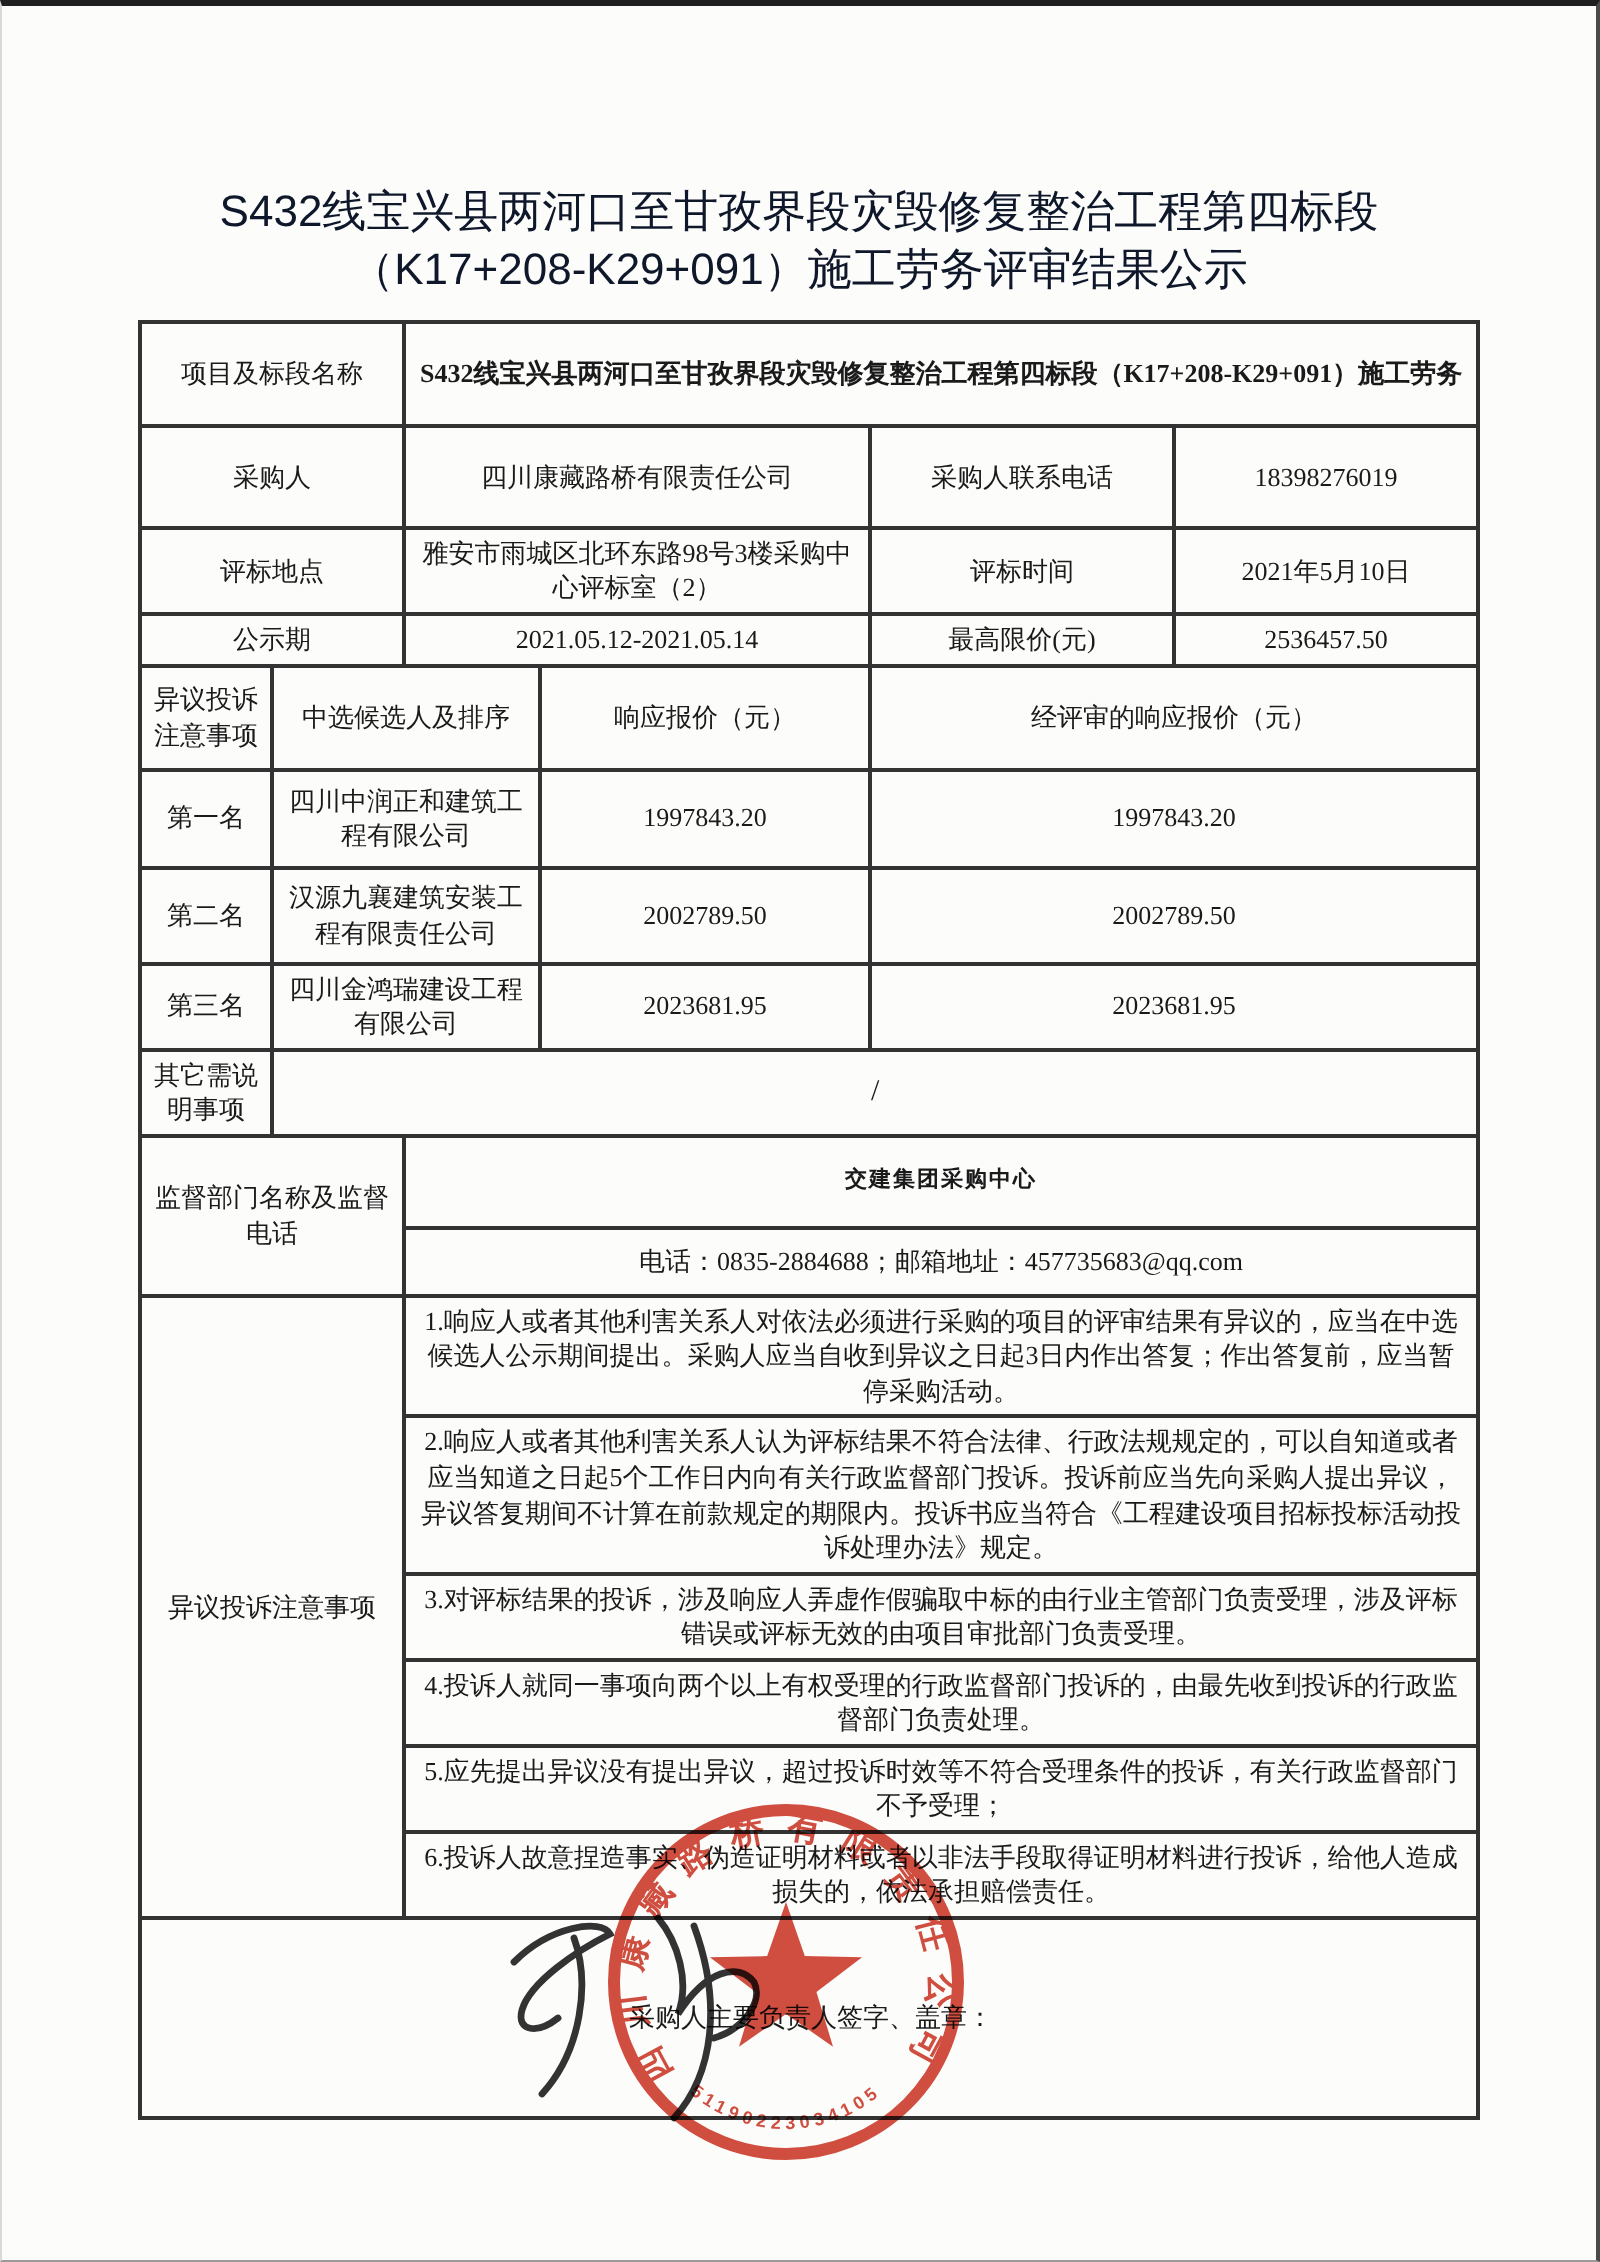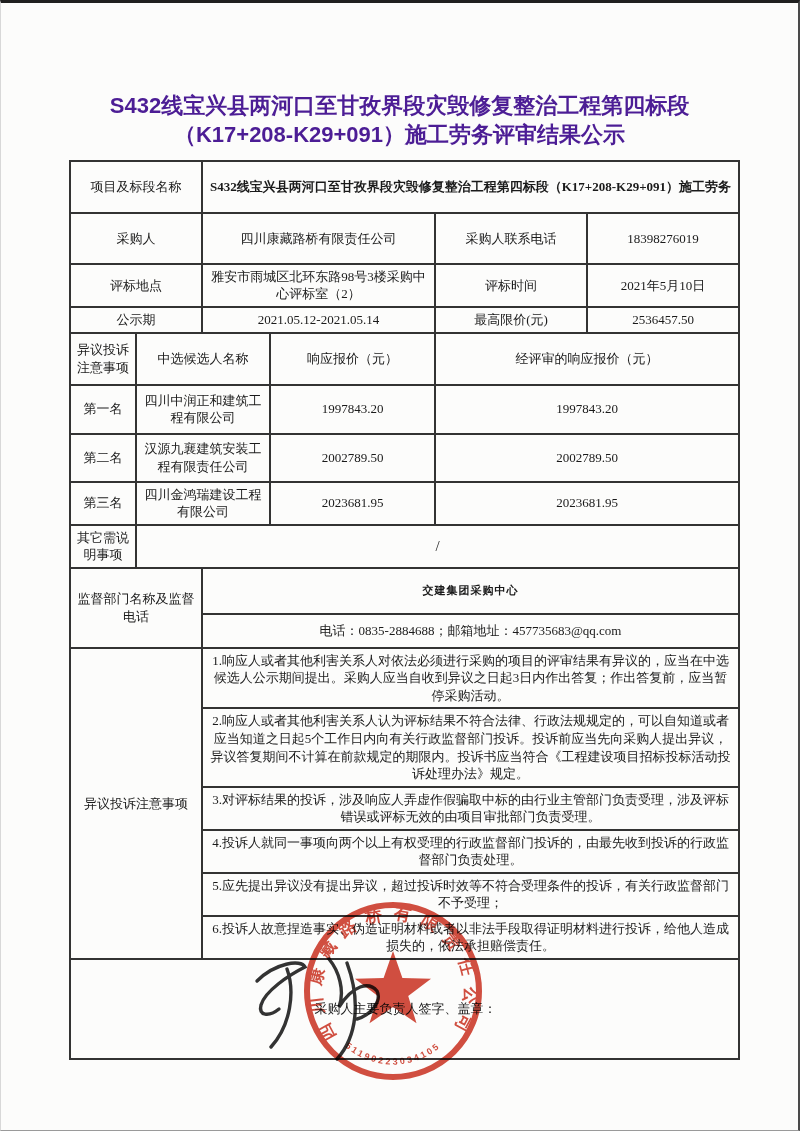--- a/index.html
+++ b/index.html
@@ -14,24 +14,24 @@
     border-bottom: 1px solid #9a9a9a;
     border-left: 1px solid #d8d8d8;
     font-family: "Liberation Serif", "DejaVu Serif", serif;
     color: #1a1a1a;
     overflow: hidden;
   }
   .doc-title {
     margin: 88px 52px 0;
     text-align: center;
     font-family: "Liberation Sans", "DejaVu Sans", sans-serif;
-    font-weight: bold;
+    font-weight: normal;
     font-size: 22px;
     line-height: 1.34;
-    color: #4c1d95;
+    color: #0f172a;
   }
   table.doc {
     border-collapse: collapse;
     table-layout: fixed;
     width: 669px;
     margin: 10px 0 0 68px;
     font-size: 13px;
   }
   table.doc td {
     border: 2px solid #333;
@@ -107,21 +107,21 @@
 
     <tr style="height:18px">
       <td colspan="2" class="lbl">公示期</td>
       <td colspan="2">2021.05.12-2021.05.14</td>
       <td>最高限价(元)</td>
       <td>2536457.50</td>
     </tr>
 
     <tr style="height:52px">
       <td>异议投诉注意事项</td>
-      <td colspan="2">中选候选人名称</td>
+      <td colspan="2">中选候选人及排序</td>
       <td>响应报价（元）</td>
       <td colspan="2">经评审的响应报价（元）</td>
     </tr>
 
     <tr style="height:49px">
       <td>第一名</td>
       <td colspan="2">四川中润正和建筑工程有限公司</td>
       <td>1997843.20</td>
       <td colspan="2">1997843.20</td>
     </tr>

